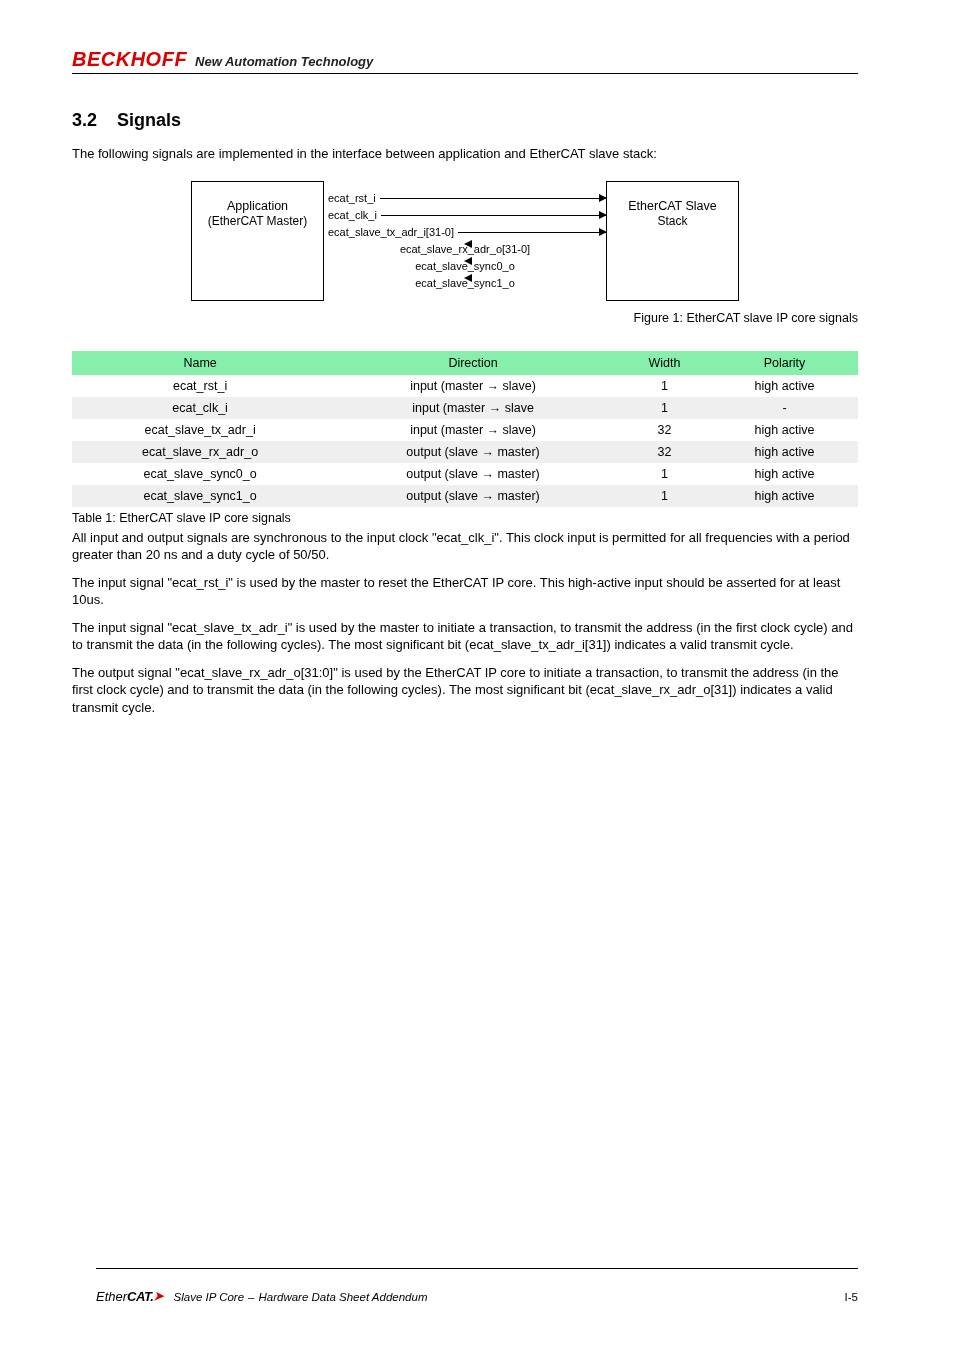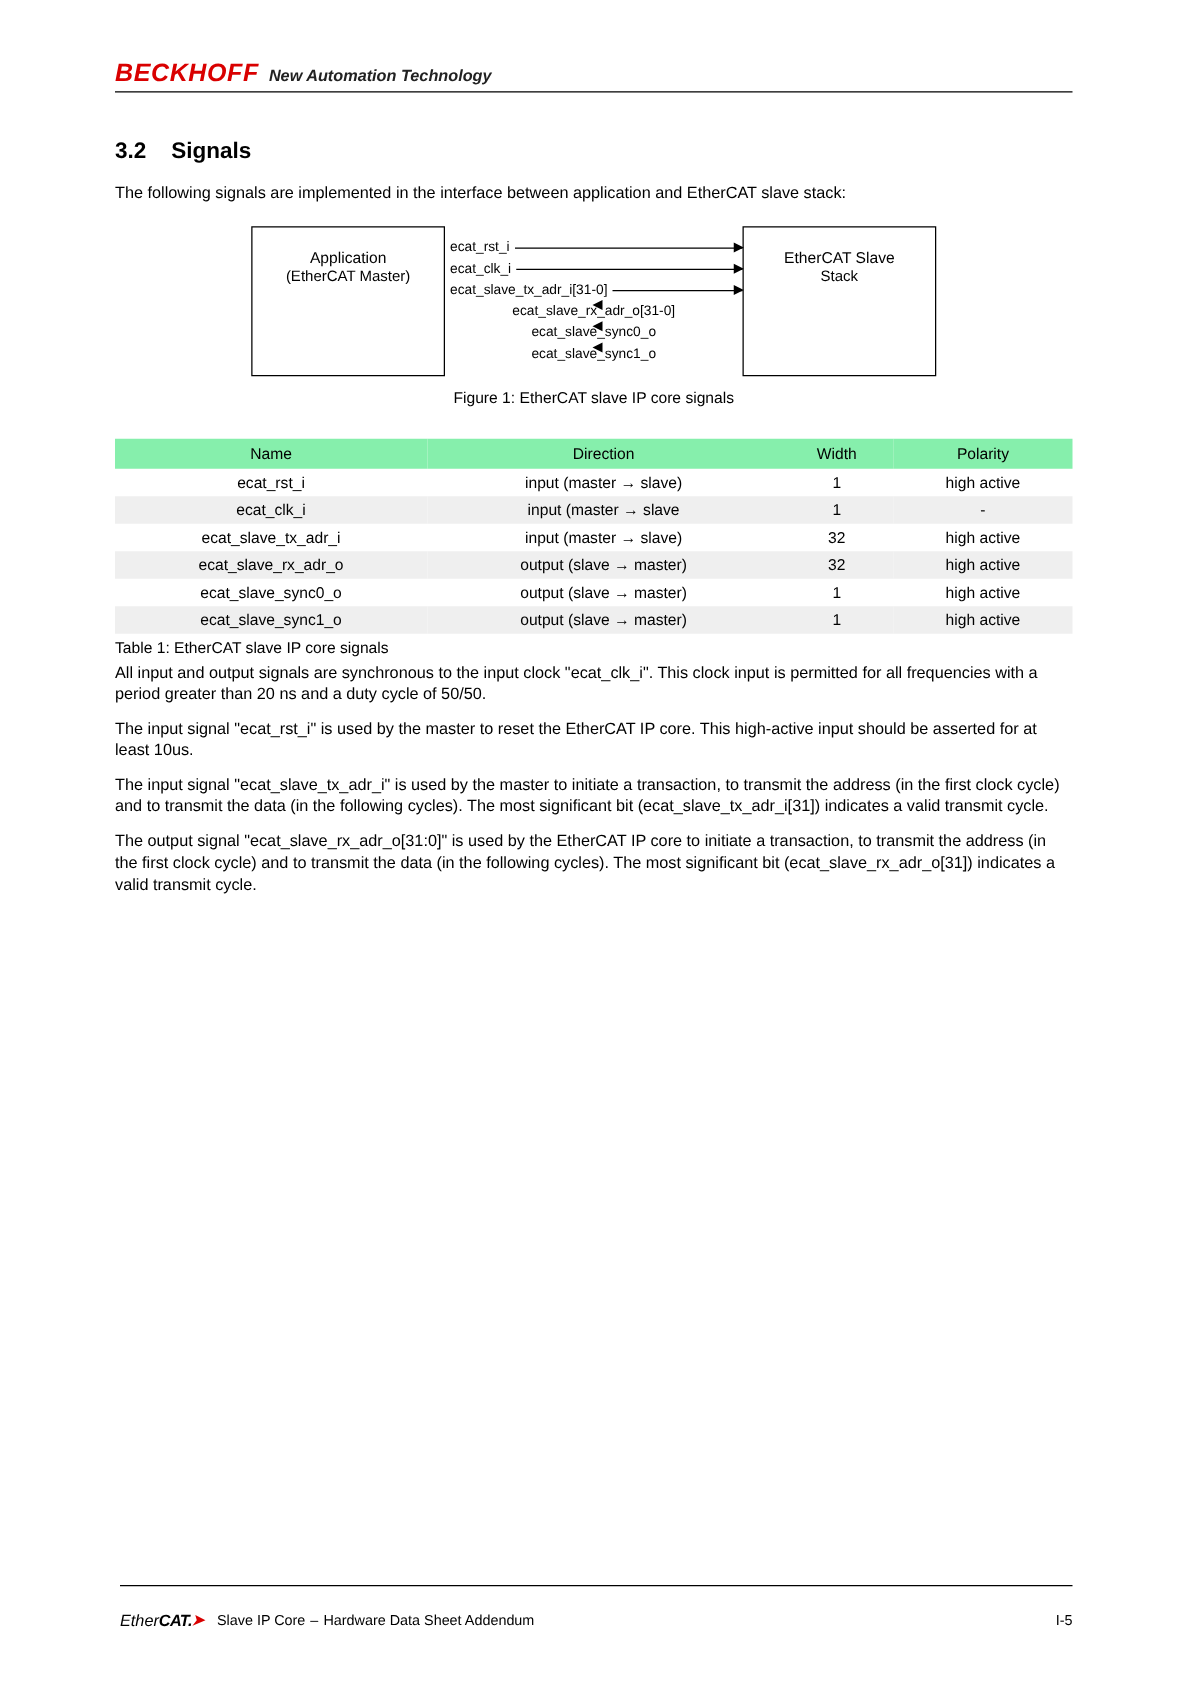--- a/index.html
+++ b/index.html
@@ -6,21 +6,21 @@
   body {
     font-family: Arial, Helvetica, sans-serif;
     width: 954px;
     height: 1350px;
     background: #fff;
     color: #000;
     font-size: 13px;
     position: relative;
   }
   .page {
-    padding: 48px 96px 0 92px;
+    padding: 48px 96px 0 72px;
   }
   .header-line {
     border-bottom: 1.5px solid #000;
     padding-bottom: 2px;
     margin-bottom: 6px;
     display: flex;
     align-items: baseline;
     gap: 8px;
   }
   .brand {
@@ -46,21 +46,21 @@
 
   
   .diagram {
     margin: 18px auto 8px auto;
     width: 548px;
     display: flex;
     align-items: stretch;
   }
   .dbox {
     border: 1px solid #000;
-    width: 155px;
+    width: 133px;
     padding: 10px 6px 14px 6px;
     text-align: center;
     font-size: 12px;
     line-height: 1.3;
   }
   .dbox .big { margin-top: 6px; font-size: 12.5px; }
   .arrows {
     flex: 1;
     display: flex;
     flex-direction: column;
@@ -93,21 +93,21 @@
   }
   .arrow-line.l::before {
     content: "";
     position: absolute;
     left: -1px; top: -4px;
     border-right: 8px solid #000;
     border-top: 4.5px solid transparent;
     border-bottom: 4.5px solid transparent;
   }
   .fig-caption {
-    text-align: center;
+    text-align: right;
     font-size: 12.5px;
     margin: 10px 0 26px 0;
   }
 
   
   table.sig {
     border-collapse: collapse;
     width: 100%;
     font-size: 12.5px;
   }
@@ -140,21 +140,21 @@
     align-items: center;
     gap: 10px;
   }
   .ec-logo {
     font-style: italic;
     font-size: 13px;
   }
   .ec-logo .e { color: #000; }
   .ec-logo .c { color: #000; font-weight: 900; letter-spacing: -0.5px; }
   .ec-logo .arrowbit { color: #d90000; font-weight: 900; font-size: 12px; position: relative; top:-1px;}
-  .footer-text { flex: 1; display:flex; gap:4px; align-items:center; }
+  .footer-text { flex: 1; display:flex; gap:4px; align-items:center;font-style:italic; }
   .footer-page { margin-left: auto; }
 </style>
 </head>
 <body>
 
 <div class="page">
   <div class="header-line">
     <span class="brand">BECKHOFF</span>
     <span class="tagline">New Automation Technology</span>
   </div>

